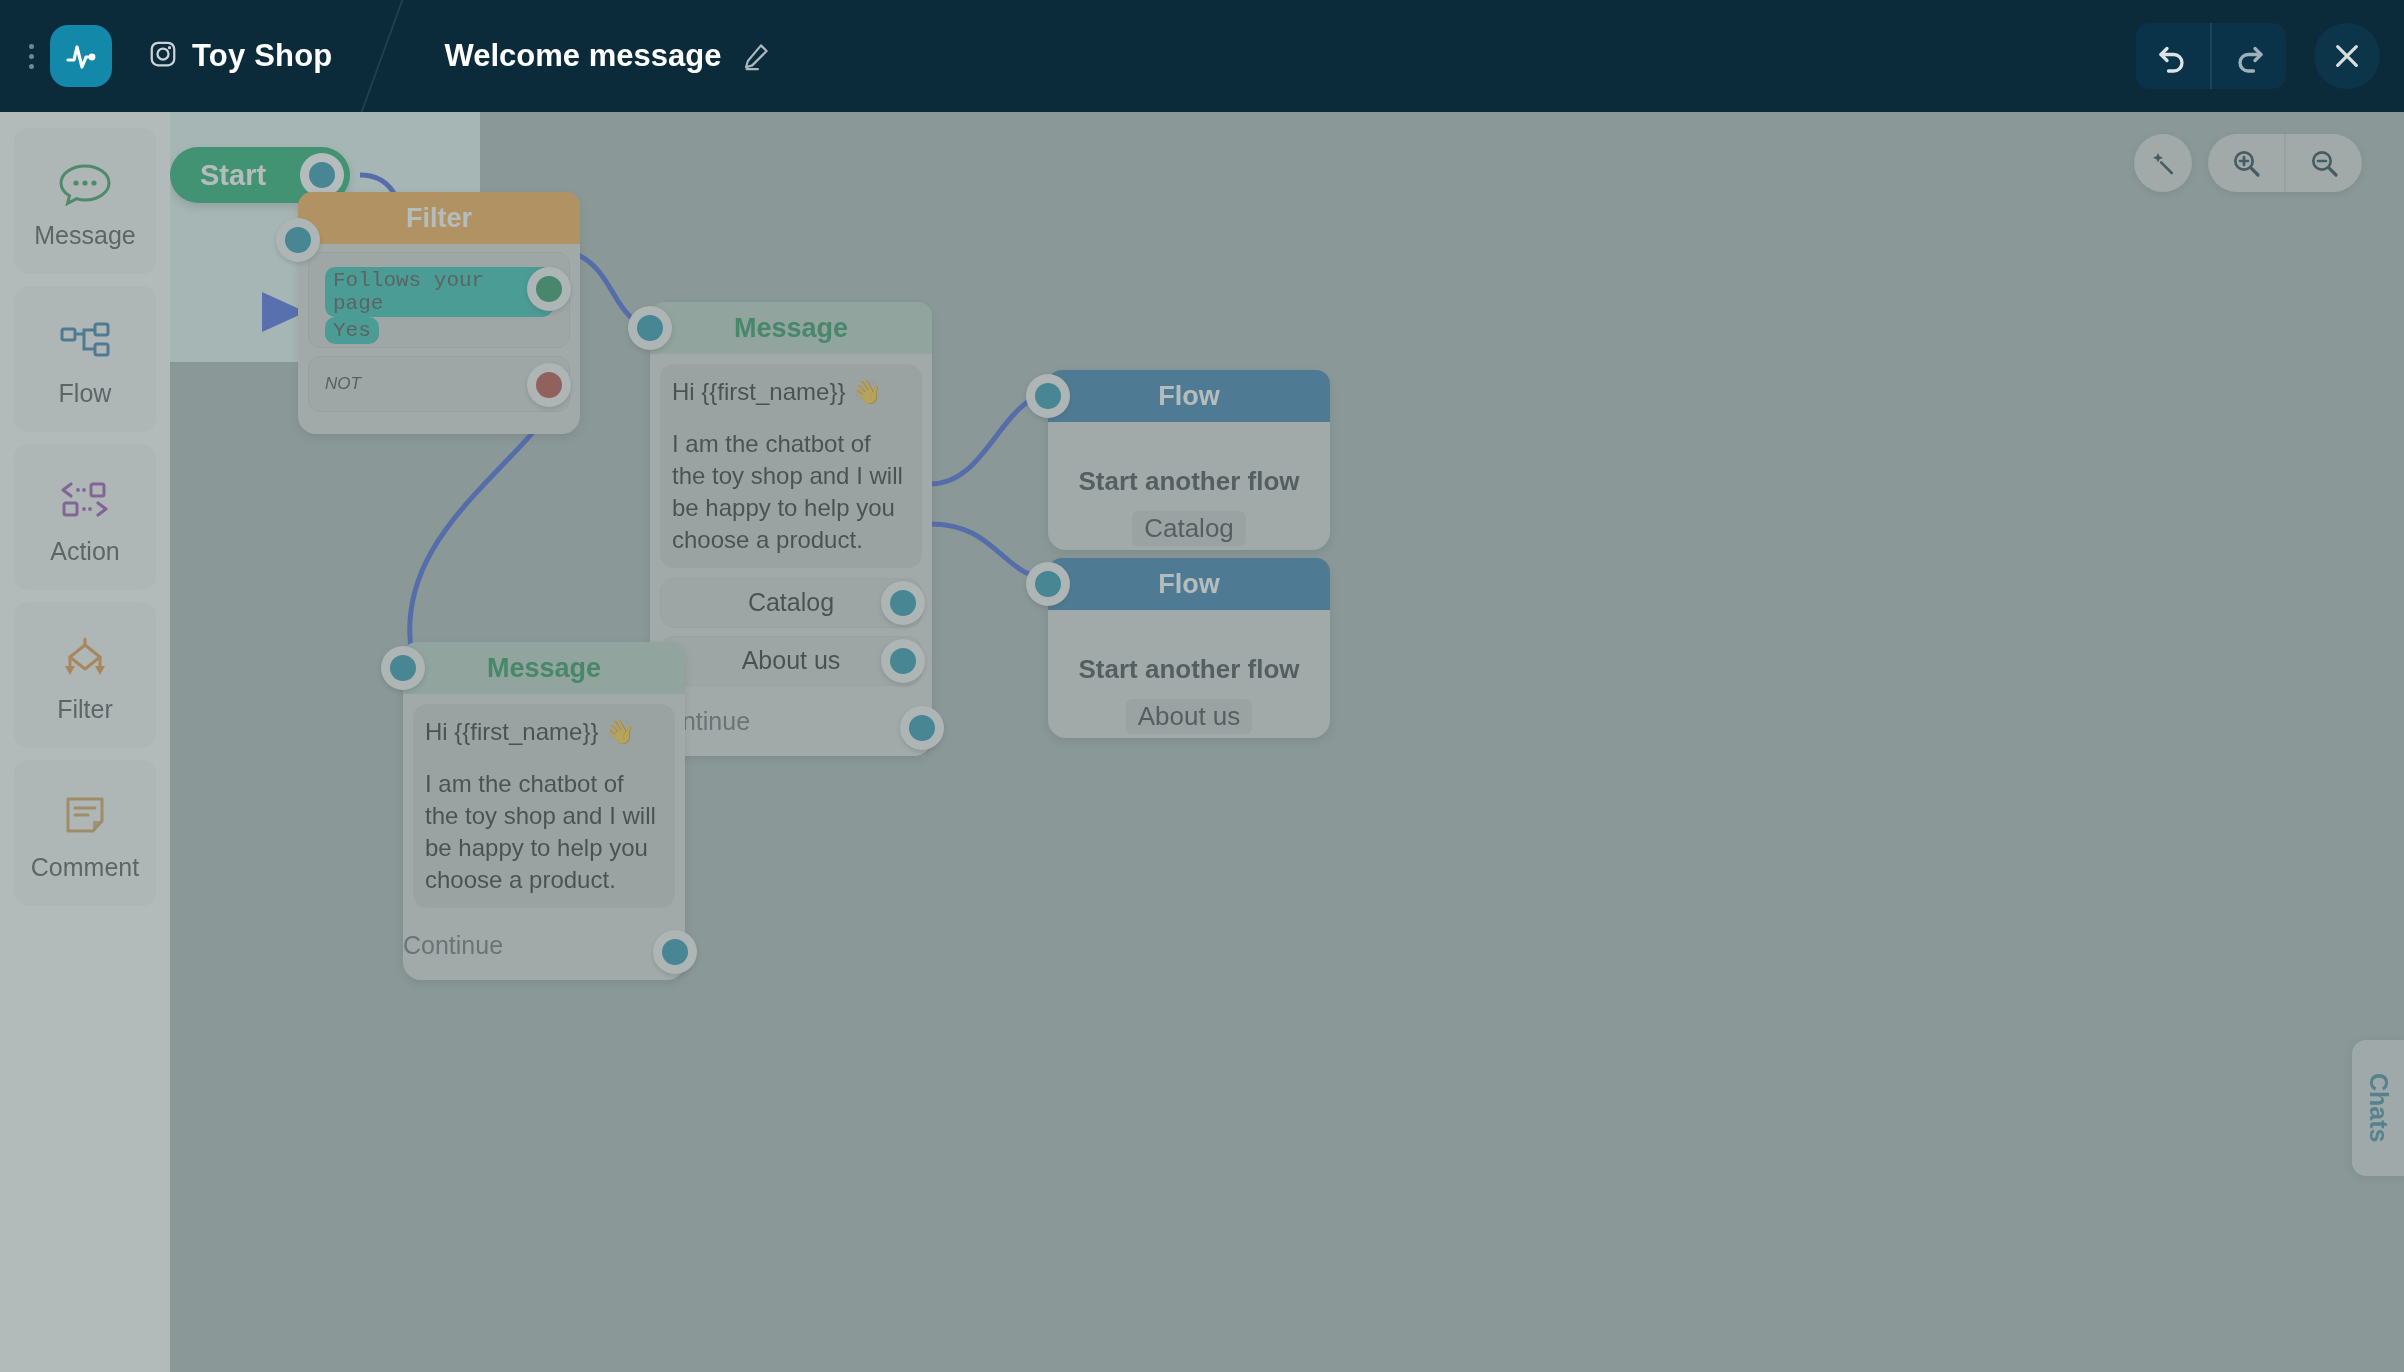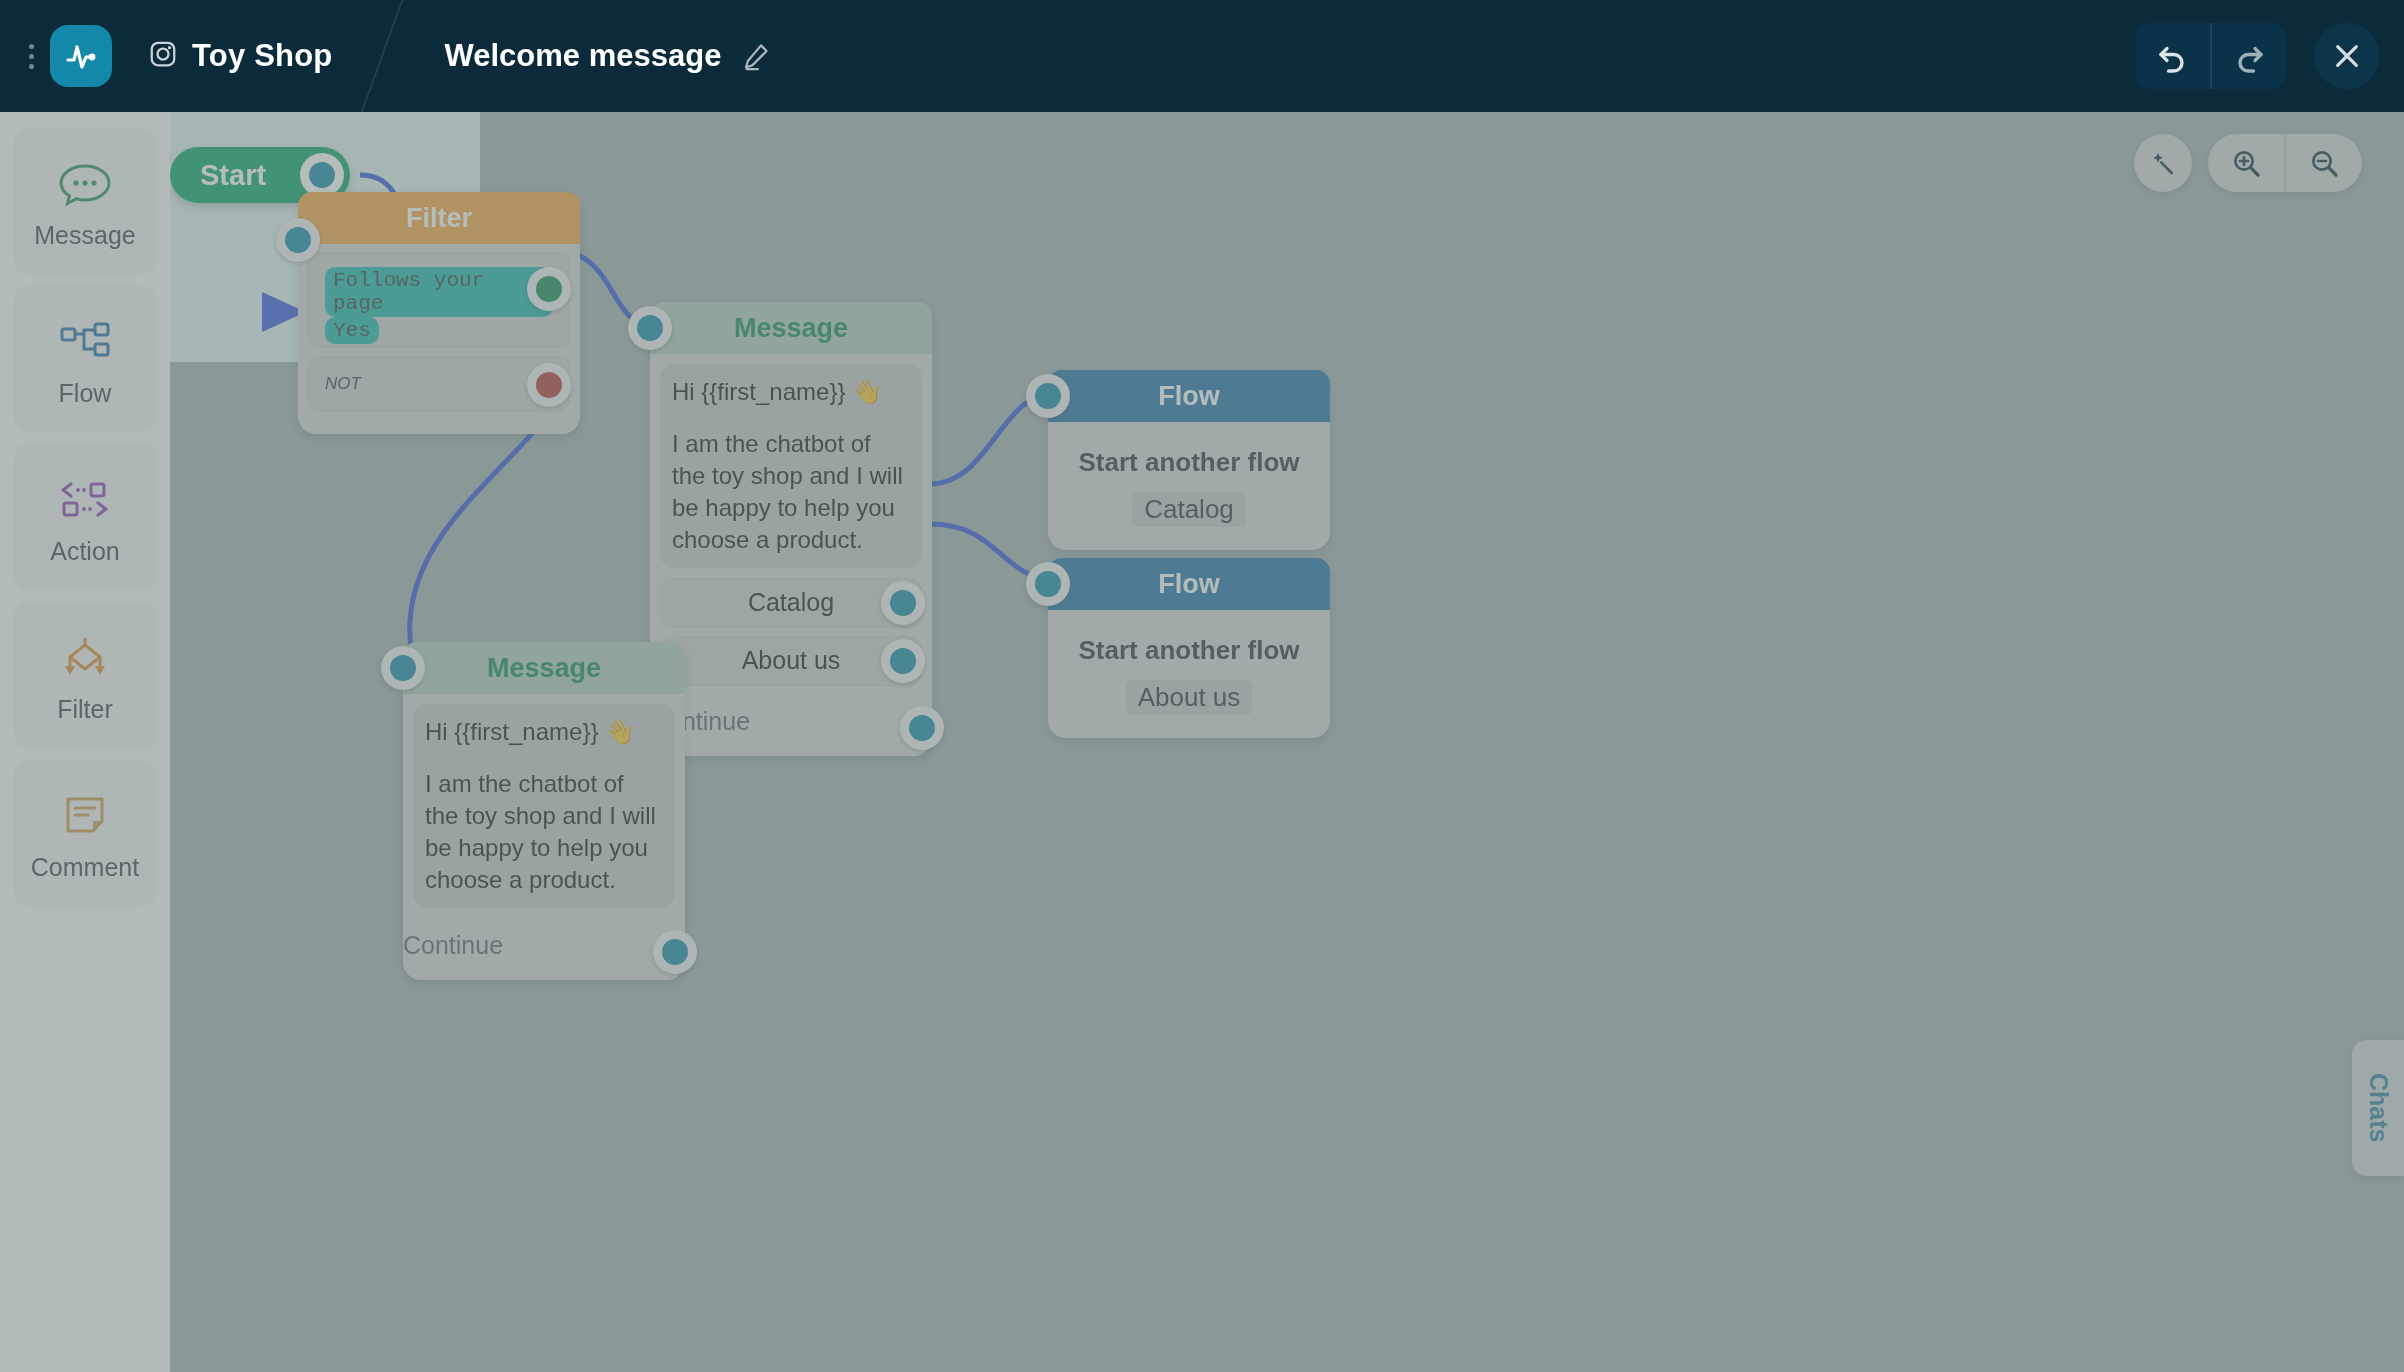--- a/index.html
+++ b/index.html
@@ -174,21 +174,21 @@
   }
   .continue-row {
     display: flex; align-items: center; justify-content: flex-start;
     padding: 10px 30px 16px 0; position: relative; height: 62px;
   }
   .continue-lbl { font-size: 25px; color: #5A5F62; }
 
   
   .flow-node { width: 282px; }
   .flow-head { background: #1C6FA4; color: #FFFFFF; }
-  .flow-title { text-align: center; font-size: 26px; font-weight: bold; color: #2B3135; margin-top: 25px; }
+  .flow-title { text-align: center; font-size: 26px; font-weight: bold; color: #2B3135; margin-top: 44px; }
   .flow-chip {
     display: block; width: fit-content; margin: 14px auto 0 auto;
     background: #C6C6C6; border-radius: 6px; padding: 2px 12px;
     font-size: 26px; color: #2B3135;
   }
 
   
   #canvas-controls {
     position: absolute; right: 42px; top: 22px;
     display: flex; align-items: center; gap: 16px; z-index: 40;

